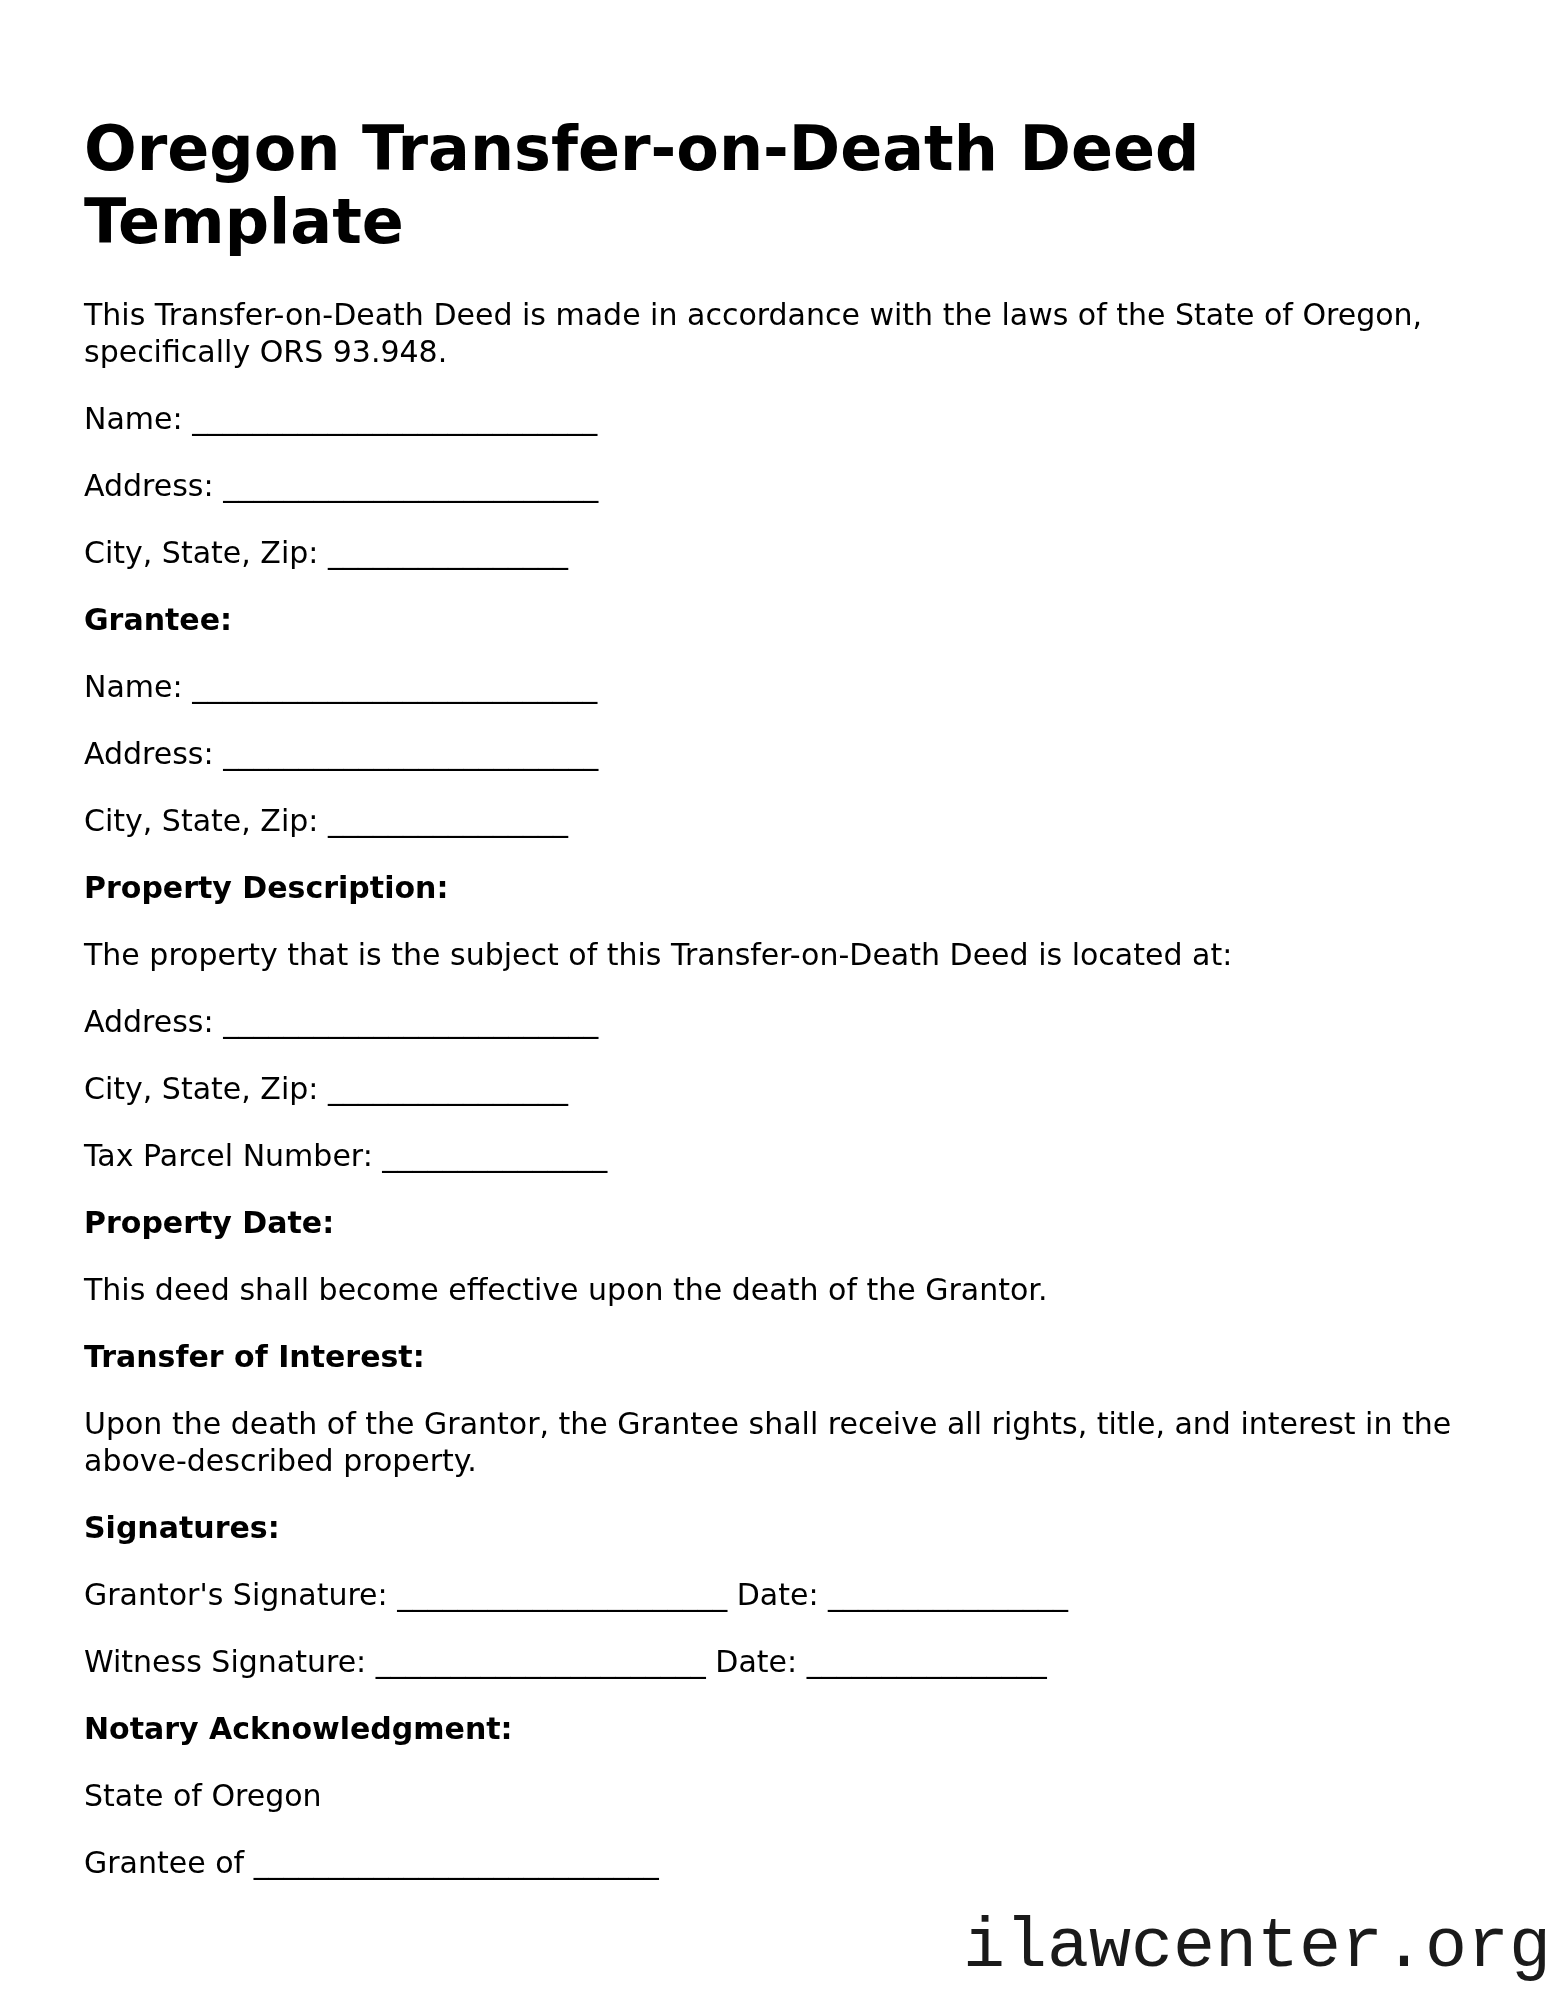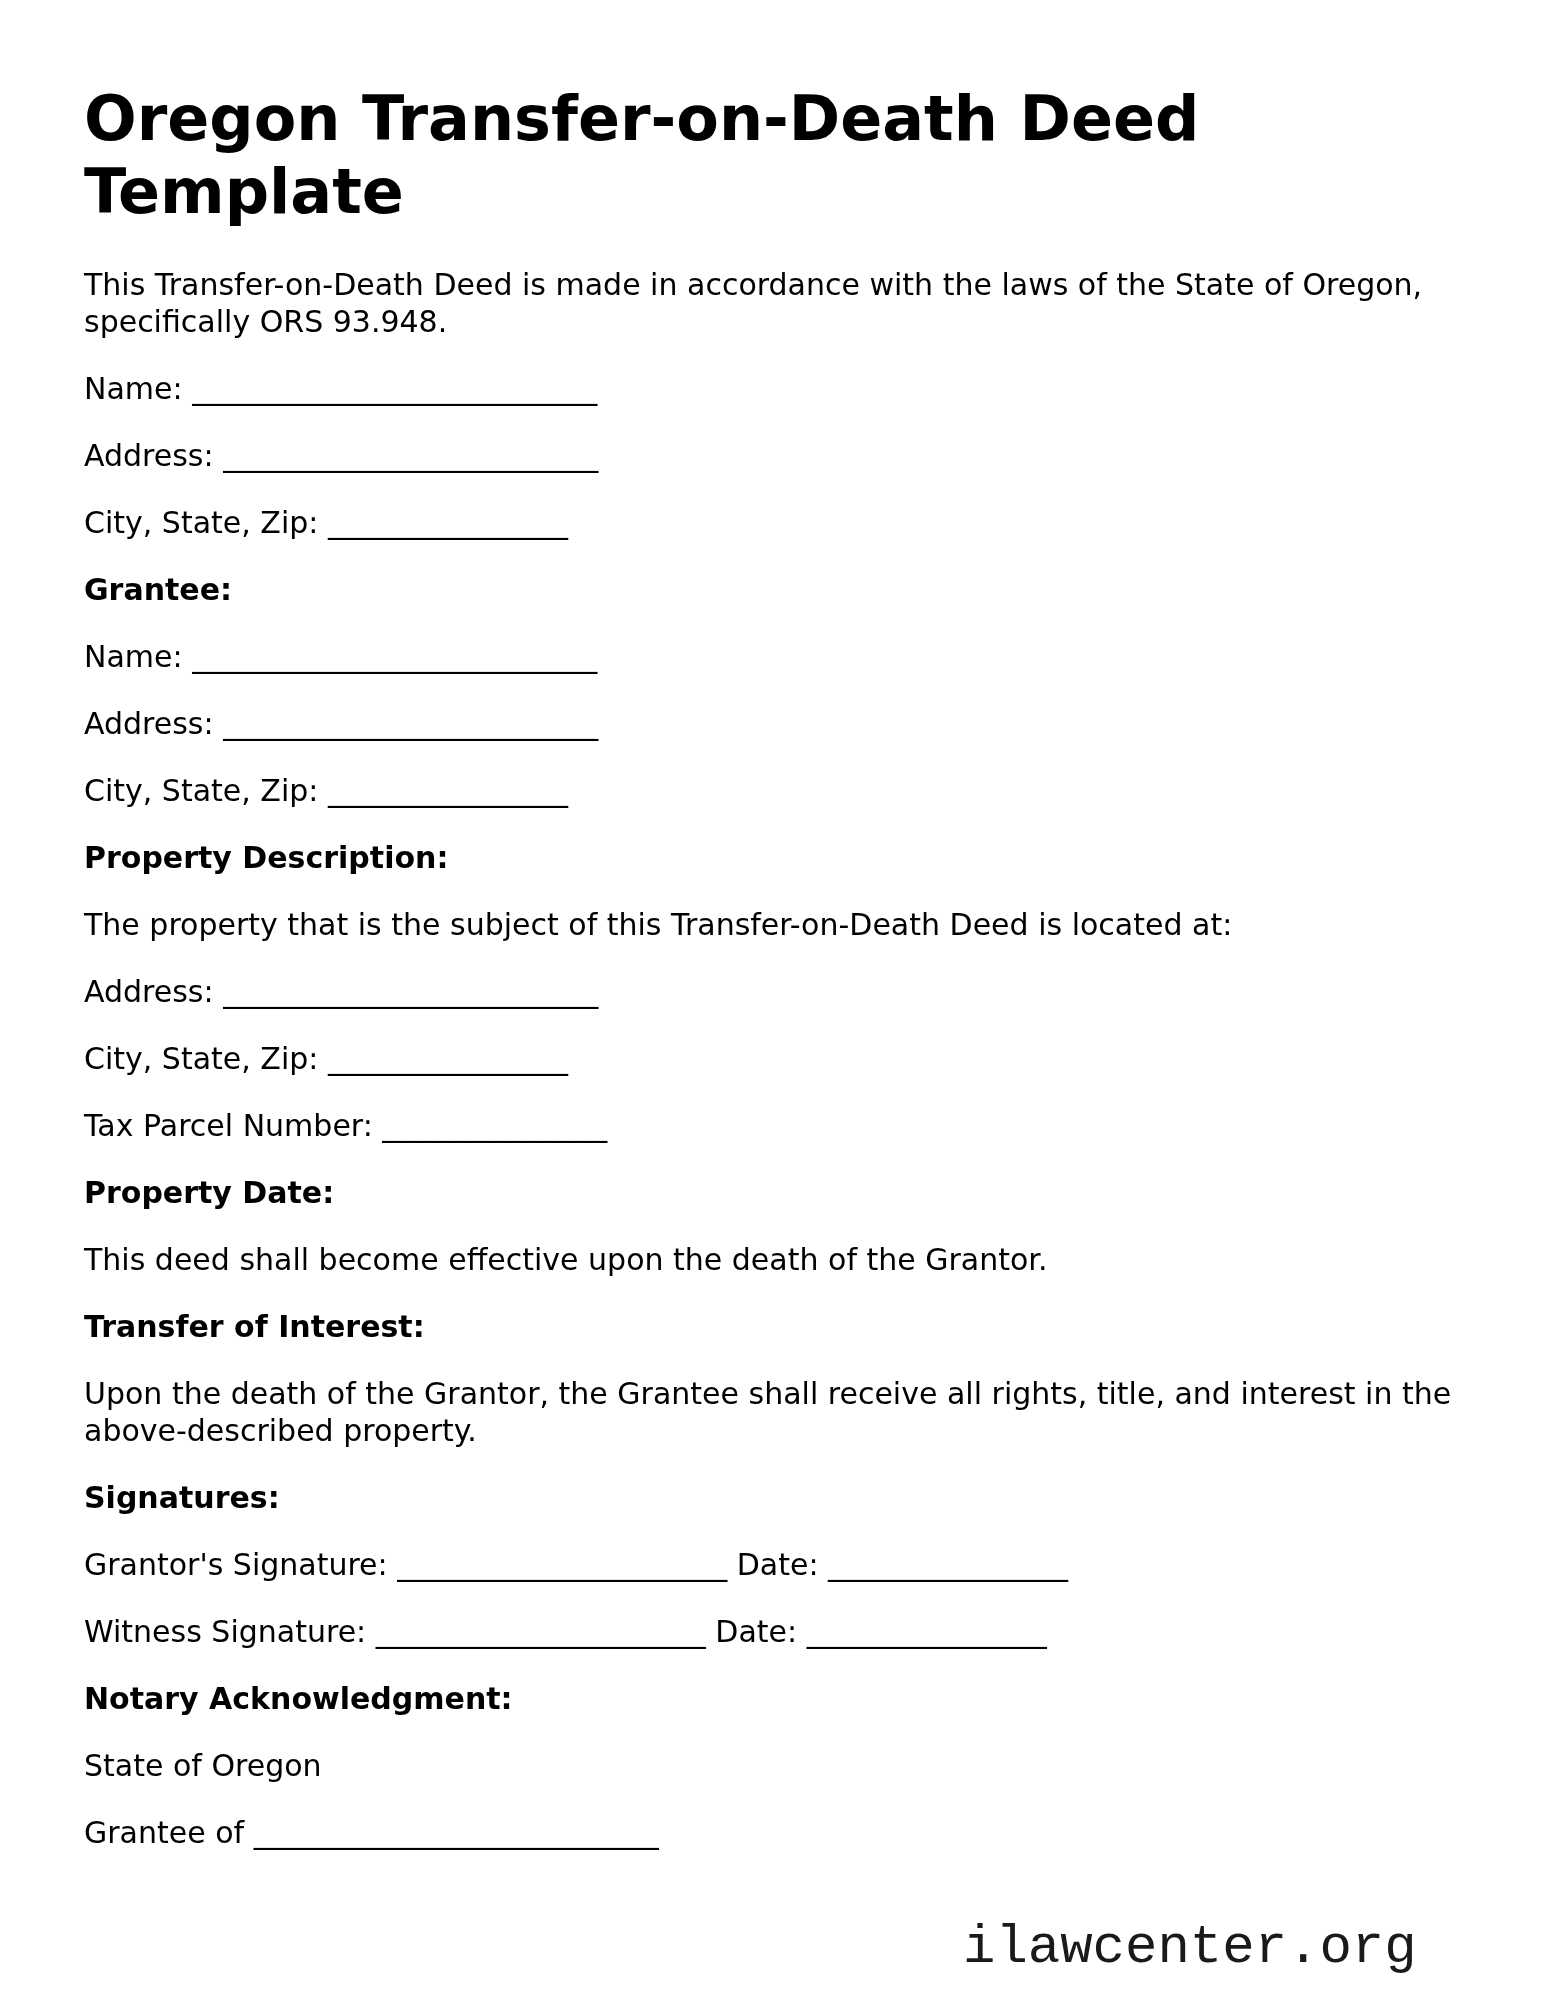--- a/index.html
+++ b/index.html
@@ -7,21 +7,21 @@
     width: 1554px;
     height: 2011px;
     background: #ffffff;
     position: relative;
     overflow: hidden;
   }
   .page {
     box-sizing: border-box;
     width: 1554px;
     height: 2011px;
-    padding: 82px 84px 0 84px;
+    padding: 112px 84px 0 84px;
     font-family: "DejaVu Sans", sans-serif;
     font-size: 30px;
     line-height: 37px;
     color: #000000;
   }
   h1.doc-title {
     font-size: 62px;
     line-height: 73px;
     font-weight: bold;
     margin: 0 0 38px 0;
@@ -33,21 +33,21 @@
     line-height: 37px;
     font-weight: bold;
     margin: 30px 0;
   }
   .blank { white-space: pre; }
   .watermark {
     position: absolute;
     left: 963px;
     top: 1915px;
     font-family: "Liberation Mono", monospace;
-    font-size: 54px;
+    font-size: 70px;
     line-height: 66px;
     font-weight: normal;
   }
 </style>
 </head>
 <body>
 
 <div class="page">
 
   <h1 class="doc-title">Oregon Transfer-on-Death Deed Template</h1>

